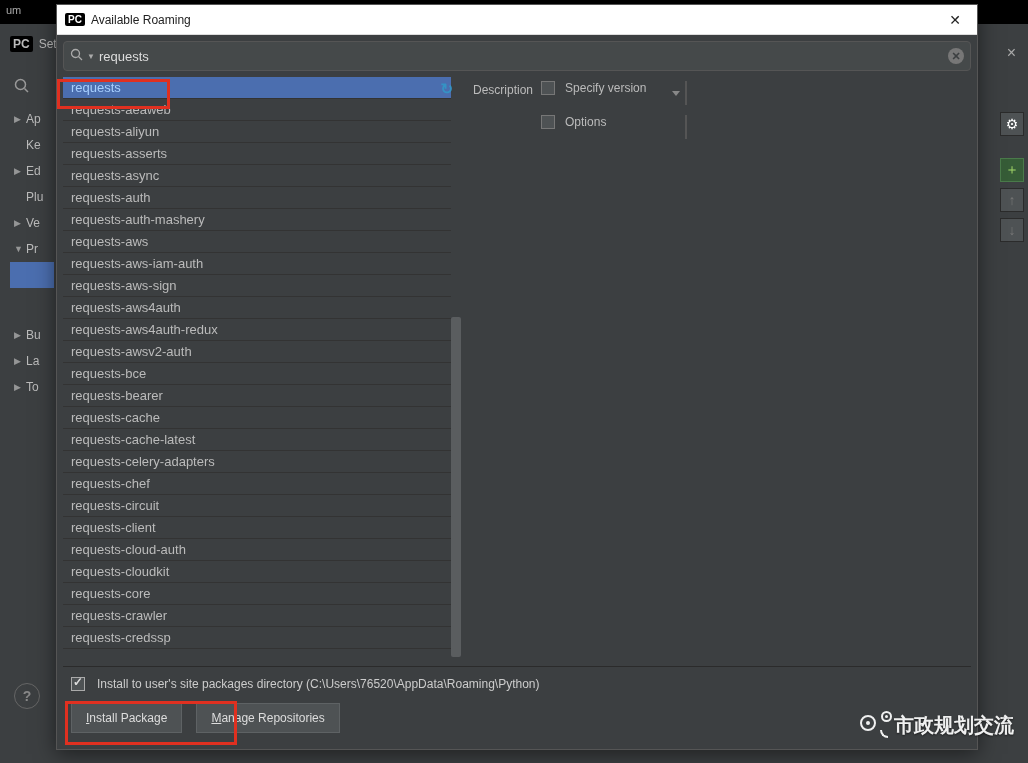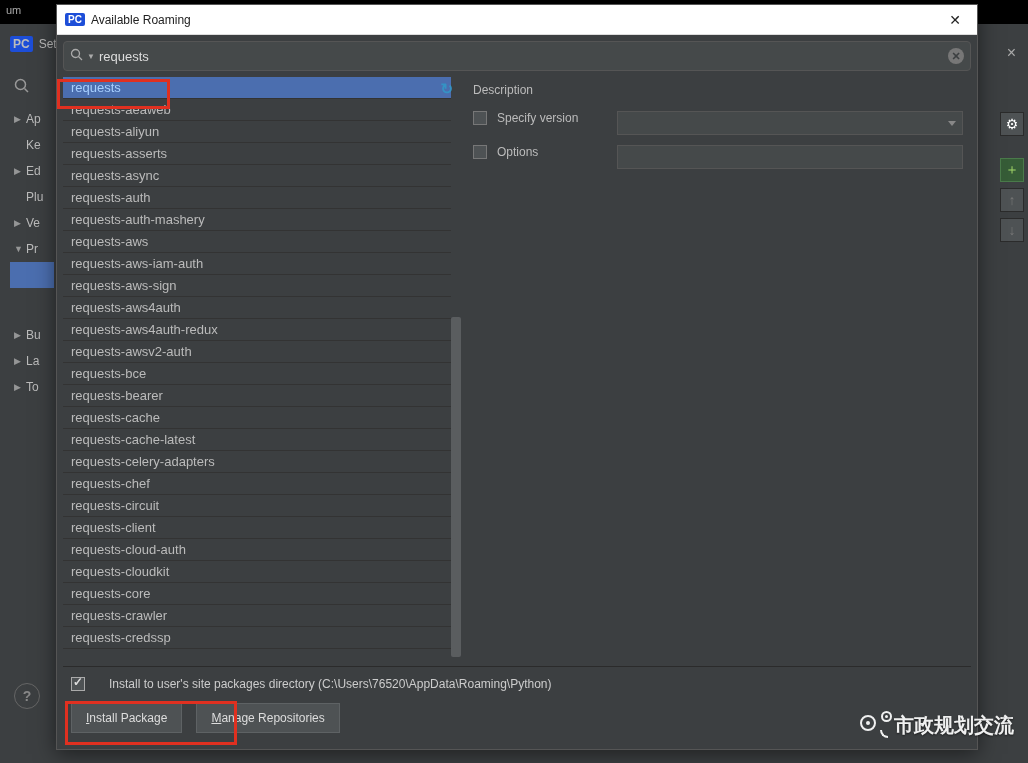--- a/index.html
+++ b/index.html
@@ -2,21 +2,21 @@
 <html><head>
 <meta charset="utf-8">
 <style>
   * { box-sizing: border-box; margin: 0; padding: 0; font-family: "Segoe UI", Arial, sans-serif; }
   body { width: 1028px; height: 763px; background: #000; overflow: hidden; position: relative; }
 
   
   .bg-ide { position:absolute; top:0; left:0; right:0; bottom:0; background:#3c3f41; }
   .bg-titlebar { height:24px; background:#000; color:#aaa; font-size:11px; padding:4px 6px; }
   .bg-settings-title { position:absolute; top:36px; left:10px; display:flex; align-items:center; gap:6px; }
-  .pc-badge { background:#1d4ed8; color:#fff; font-size:10px; font-weight:bold; padding:1px 3px; border-radius:2px; }
+  .pc-badge { background:#000000; color:#fff; font-size:10px; font-weight:bold; padding:1px 3px; border-radius:2px; }
   .bg-settings-title span { color:#bbb; font-size:12px; }
 
   .bg-left-tree { position:absolute; top:68px; left:10px; width:44px; color:#bbb; font-size:12px; }
   .bg-left-tree .row { display:flex; align-items:center; gap:4px; height:26px; padding-left:4px; }
   .bg-left-tree .arrow { font-size:9px; opacity:0.7; width:8px; display:inline-block;}
   .bg-left-tree .row.sel { background:#4b6eaf; color:#fff; }
   .bg-right-btn { width:24px; height:24px; background:#4e5254; border:1px solid #2b2b2b; display:flex; align-items:center; justify-content:center; font-size:14px; color:#fff;}
   .bg-right-btn.green { background:#365c37; color:#a0d468; border-color:#4a7a4a;}
   .bg-close-tab { position:absolute; top:42px; right:6px; color:#aaa; font-size:16px; padding:2px 6px;}
 
@@ -37,35 +37,35 @@
 
   .cols { flex:1; display:flex; gap:8px; overflow:hidden;}
   .col-left { width:398px; display:flex; flex-direction:column; overflow:hidden;}
   .refresh-icon { color:#3592c4; font-size:15px; font-weight:bold;}
   .pkg-list { flex:1; overflow:hidden; position:relative;}
   .pkg-list-inner { position:absolute; top:0; left:0; right:10px; }
   .pkg-item { height:22px; line-height:22px; padding-left:8px; font-size:13px; color:#bbb; border-bottom:1px solid #333;}
   .pkg-item.sel { background:#4b6eaf; color:#a8d0ff;}
   .pkg-scroll { position:absolute; right:0; top:240px; width:10px; height:340px; background:#5a5d5f; border-radius:2px;}
 
-  .col-right { flex:1; display:flex; flex-direction:column;}
+  .col-right { flex:1; display:flex; flex-direction:row;}
   .desc-head { font-size:12px; color:#bbb; padding:6px 4px 10px;}
   .desc-body { flex:1; padding:10px 14px; font-size:13px; color:#ccc; line-height:1.9;}
   .desc-body .bold{ font-weight:bold; color:#ddd;}
   .desc-body a { color:#2e7bd6; text-decoration:underline; display:block;}
 
   .opts { padding:4px 4px 10px; font-size:12px; color:#bbb;}
   .opt-row { display:flex; align-items:flex-start; gap:10px; height:34px;}
   .cb { width:14px; height:14px; border:1px solid #777; background:#4e5254; position:relative; flex-shrink:0;}
   .opt-input { flex:1; height:24px; background:#45494a; border:1px solid #555; margin-right:4px;}
   .opt-select { flex:1; height:24px; background:#45494a; border:1px solid #555; position:relative; margin-right:4px;}
   .opt-select::after{ content:''; position:absolute; right:6px; top:9px; border-left:4px solid transparent; border-right:4px solid transparent; border-top:5px solid #888;}
 
   .footer { border-top:1px solid #2b2b2b; padding:10px 8px; background:#3c3f41;}
-  .footer-check { display:flex; align-items:flex-end; gap:24px; font-size:12px; color:#ccc; margin-bottom:12px;}
+  .footer-check { display:flex; align-items:flex-end; gap:12px; font-size:12px; color:#ccc; margin-bottom:12px;}
   .footer-check .cb{ border-color:#aaa;}
   .footer-check .cb::after{ content:'✓'; position:absolute; top:-3px; left:1px; color:#ddd; font-size:12px; font-weight:bold;}
   .footer-btns { display:flex; gap:14px;}
   .btn { height:30px; padding:0 14px; background:#4e5254; border:1px solid #5e6264; color:#ddd; font-size:12px; display:flex; align-items:center;}
   .btn u { text-decoration:underline;}
 
   
   .hl { border:3px solid #e03020; position:absolute; pointer-events:none;}
 
   

